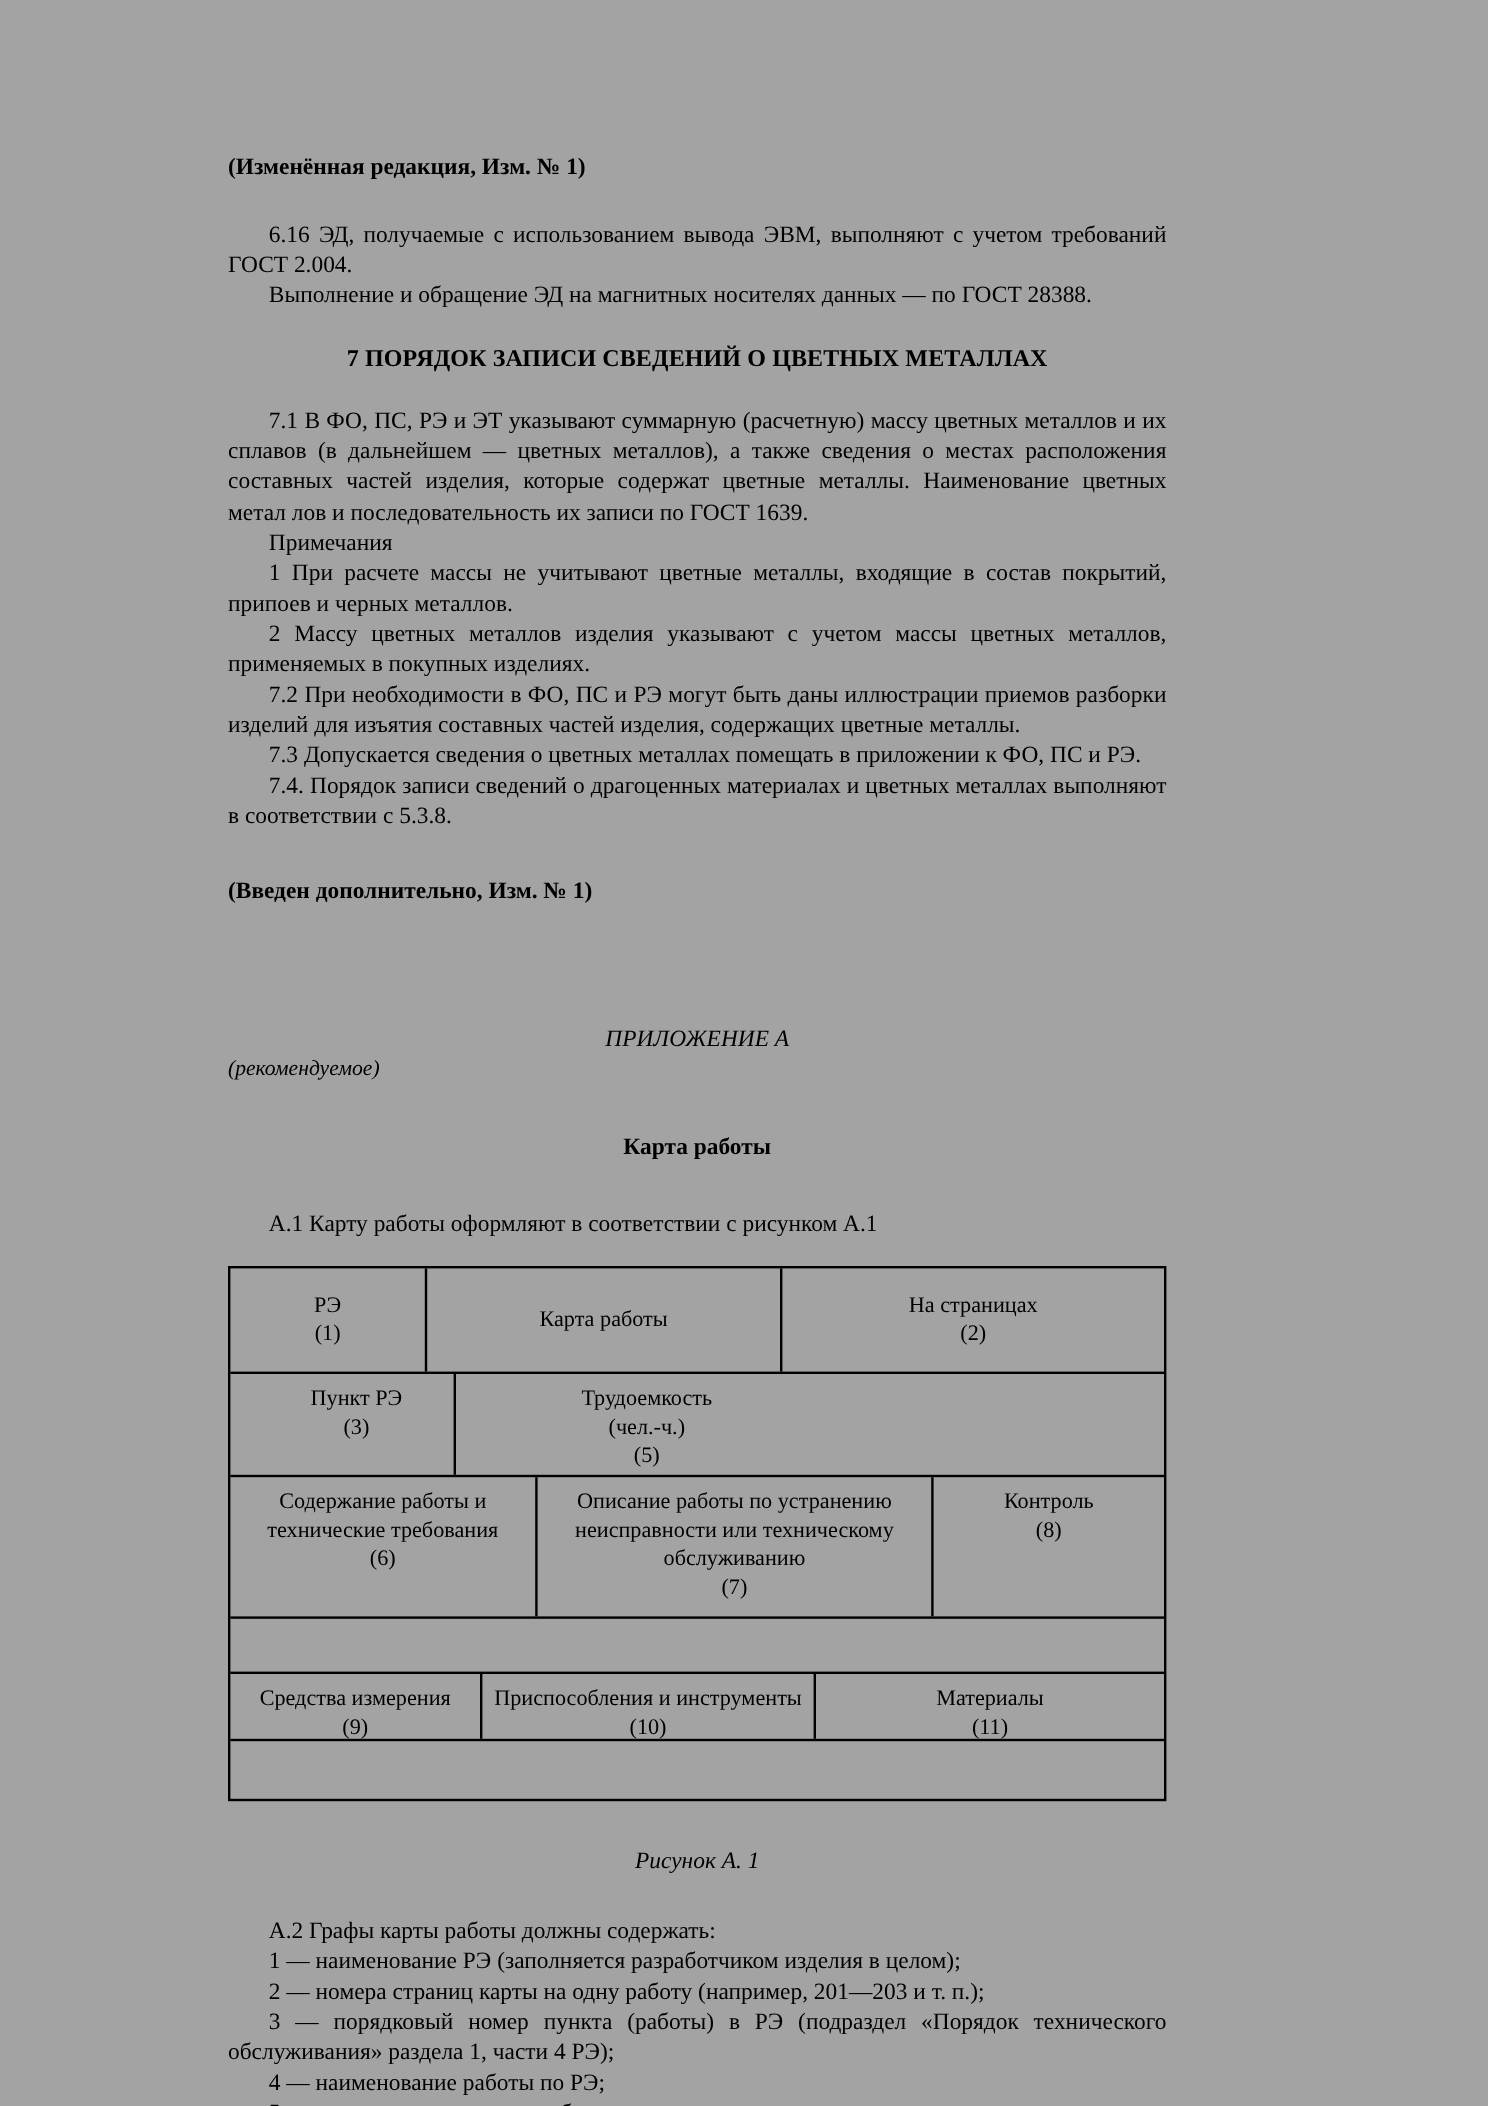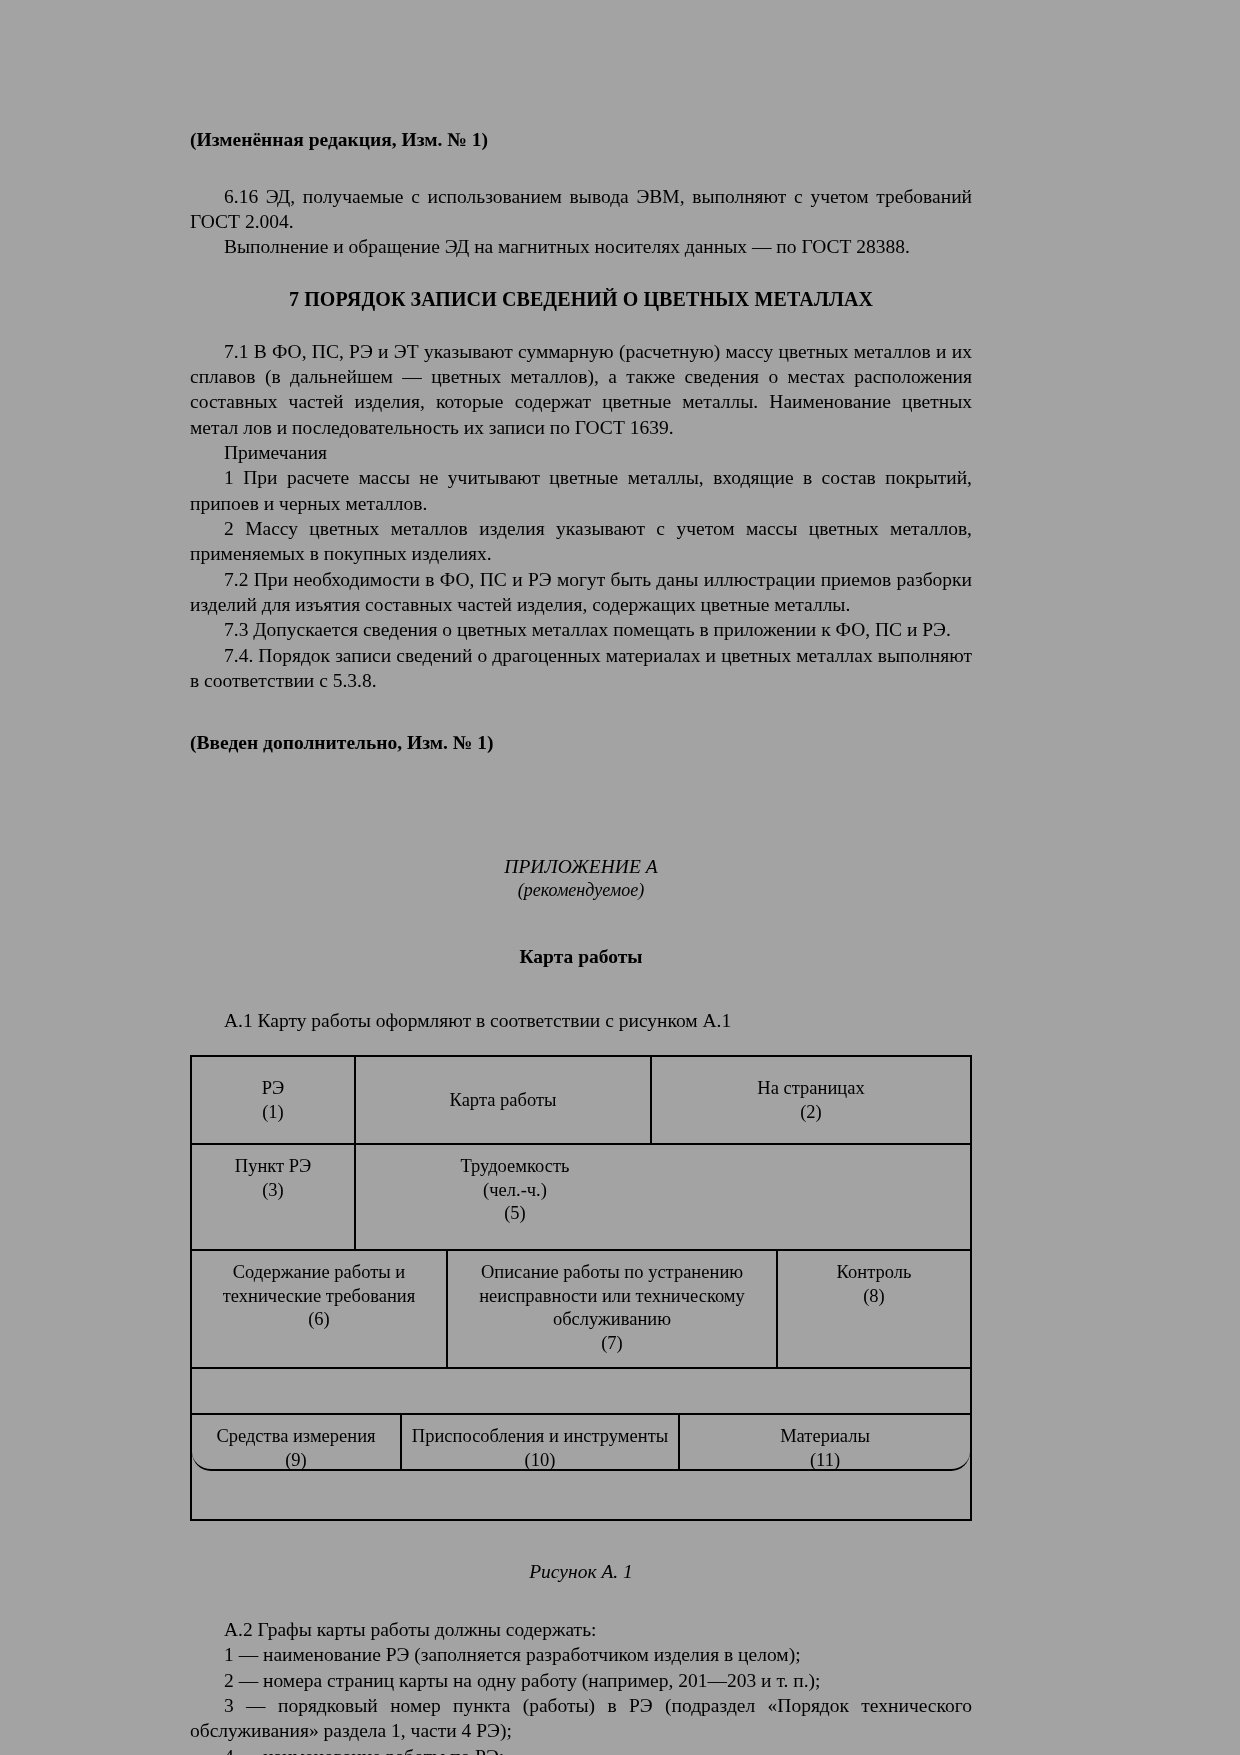--- a/index.html
+++ b/index.html
@@ -56,21 +56,21 @@
   .appendix-title {
     font-style: italic;
     font-size: 19.5px;
     text-align: center;
     margin: 0;
     line-height: 1.25;
   }
   .appendix-sub {
     font-style: italic;
     font-size: 18px;
-    text-align: center;
+    text-align: left;
     margin: 0;
     line-height: 1.25;
   }
   .card-title {
     font-weight: bold;
     font-size: 19.5px;
     text-align: center;
     margin: 0;
   }
   .figure-caption {
@@ -117,37 +117,37 @@
   .bb { border-bottom: 2px solid #000000; }
   .br { border-right: 2px solid #000000; }
 
   
   .row1 { height: 88px; }
   .row1 .c1 { width: 164px; justify-content: center; }
   .row1 .c2 { width: 296px; justify-content: center; }
   .row1 .c3 { width: 318px; justify-content: center; }
 
   
-  .row2 { height: 106px; }
+  .row2 { height: 86px; padding-left: 24px; }
   .row2 .c1 { width: 164px; }
   .row2 .c2 { width: 296px; }
   .row2 .c3 { width: 318px; }
 
   
   .row3 { height: 118px; }
   .row3 .c1 { width: 256px; }
   .row3 .c2 { width: 330px; }
   .row3 .c3 { width: 192px; }
 
   
   .row4 { height: 46px; }
   .row4 .c1 { width: 100%; }
 
   
-  .row5 { height: 56px; border-radius: 19px; }
+  .row5 { height: 56px; }
   .row5 .c1 { width: 210px; }
   .row5 .c2 { width: 278px; }
   .row5 .c3 { width: 290px; }
 
   
   .row6 { height: 48px; }
   .row6 .c1 { width: 100%; }
 </style>
 </head>
 <body>

